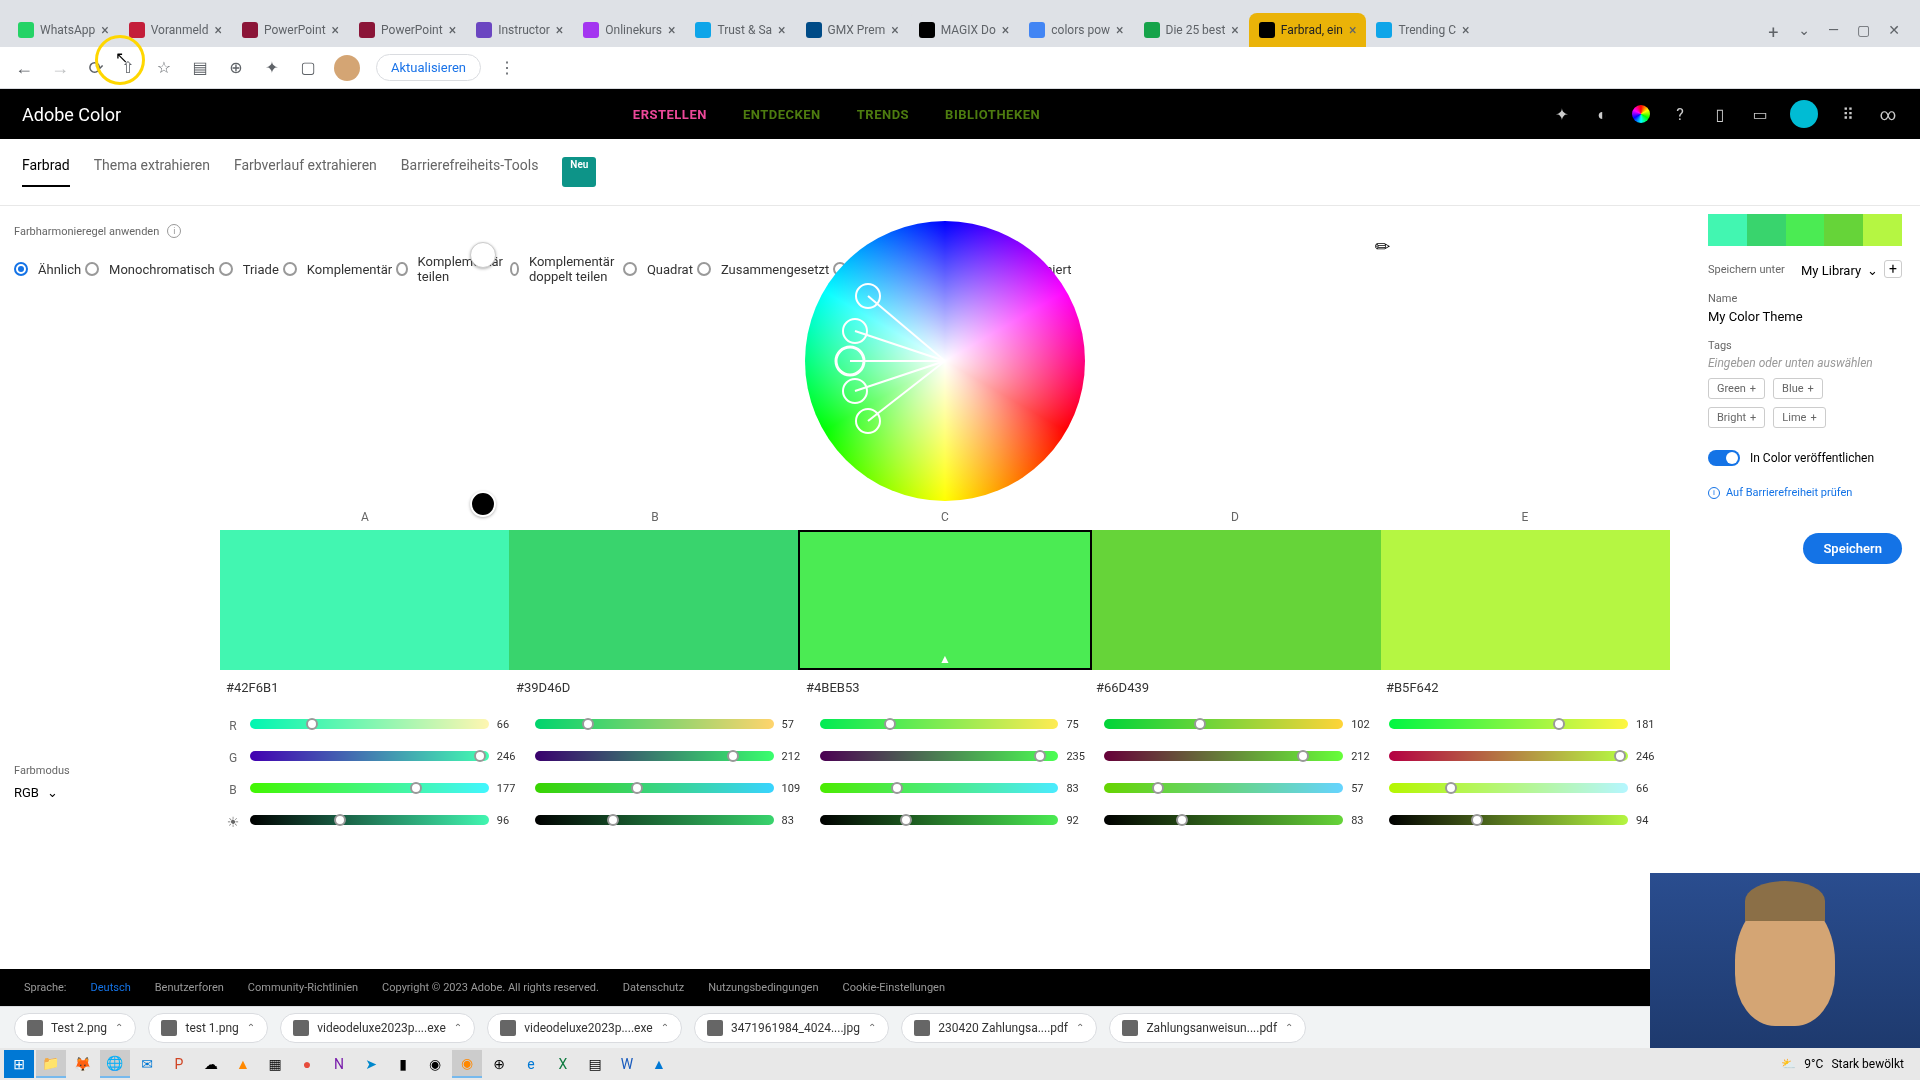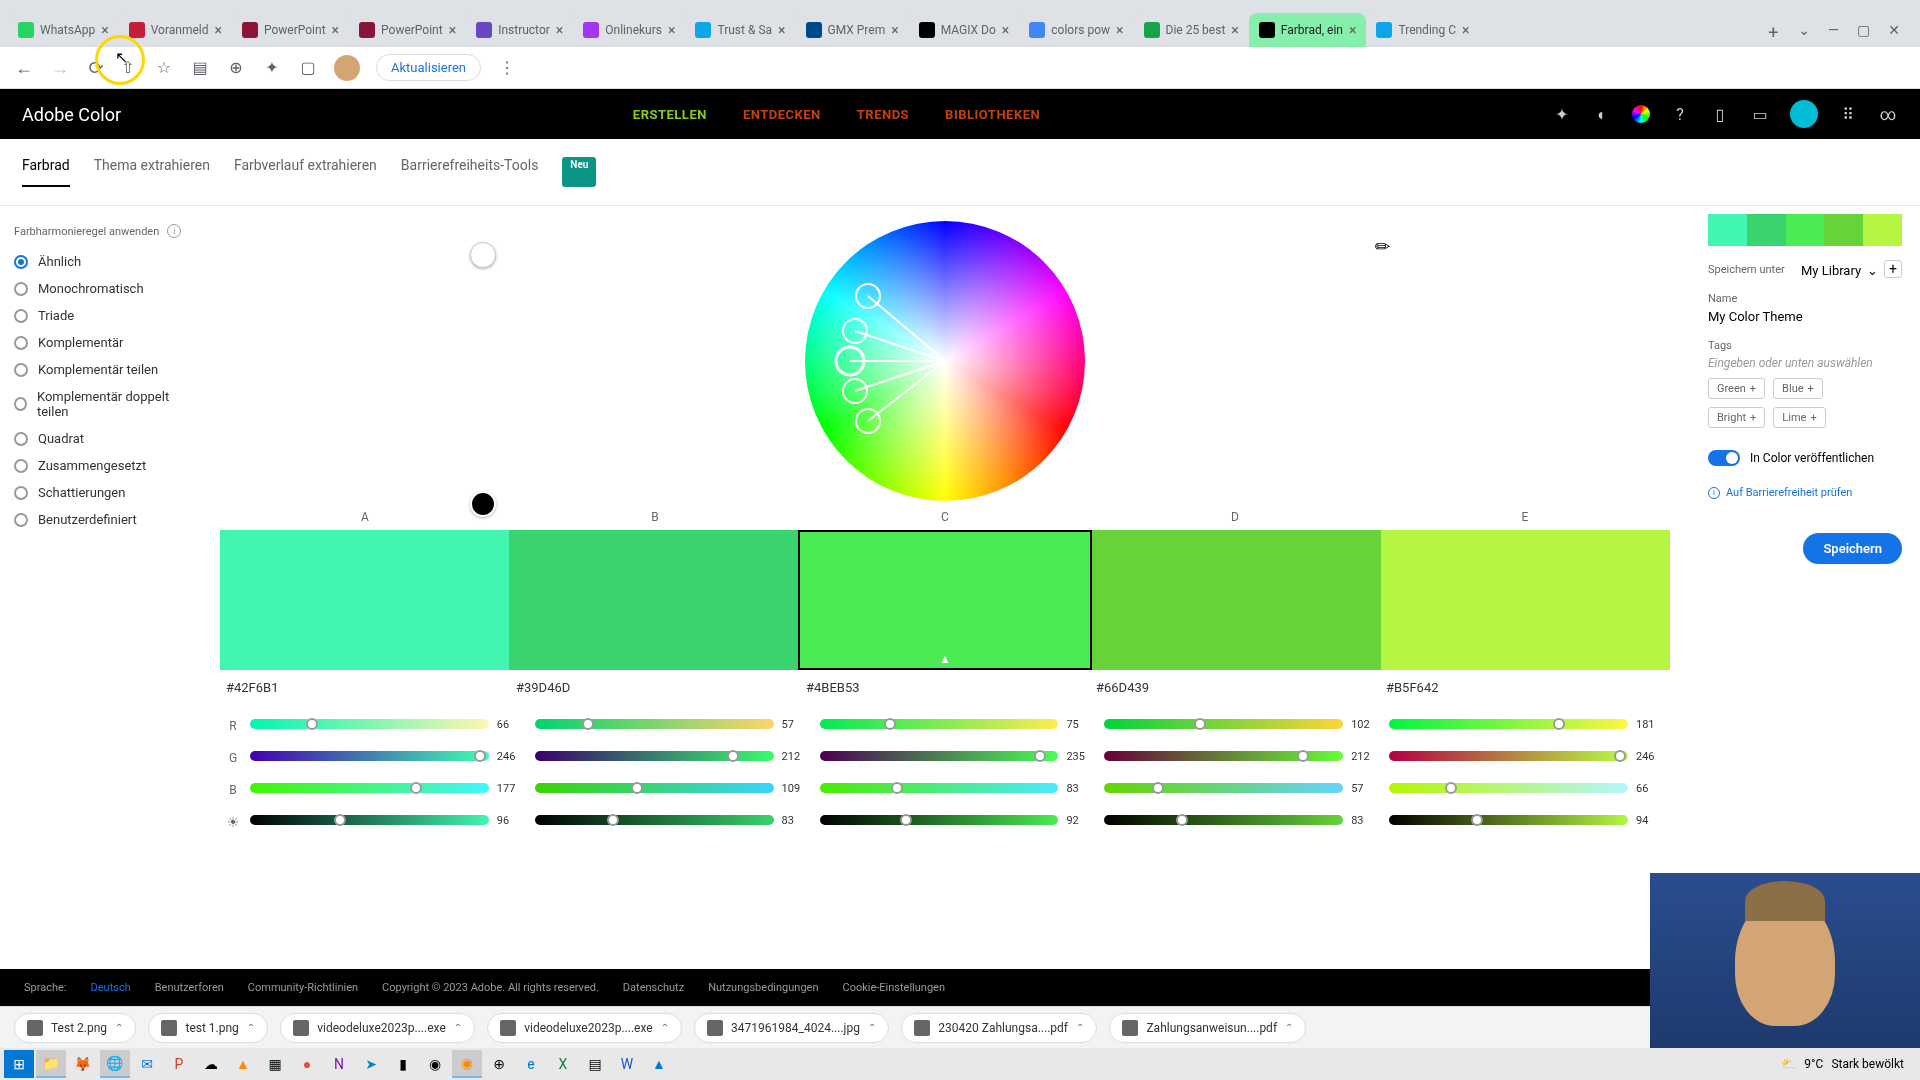--- a/index.html
+++ b/index.html
@@ -1,51 +1,51 @@
 <!DOCTYPE html>
 <html><head>
 <meta charset="utf-8">
 <style>
 *{margin:0;padding:0;box-sizing:border-box;font-family:-apple-system,BlinkMacSystemFont,"Segoe UI",Roboto,sans-serif}
 body{width:1920px;height:1080px;overflow:hidden;background:#fff;position:relative}
 .chrome-top{background:#dee1e6;height:47px;display:flex;align-items:flex-end;padding:0 8px}
 .tabs{display:flex;flex:1;gap:0;height:38px;align-items:flex-end}
 .tab{display:flex;align-items:center;gap:6px;padding:6px 10px;background:#dee1e6;border-radius:8px 8px 0 0;font-size:12px;color:#5f6368;max-width:128px;min-width:70px;height:34px;position:relative}
-.tab.active{background:#86efac;color:#202124}
+.tab.active{background:#eab308;color:#202124}
 .tab-icon{width:16px;height:16px;border-radius:3px;flex-shrink:0}
 .tab-title{overflow:hidden;text-overflow:ellipsis;white-space:nowrap;flex:1}
 .tab-close{font-size:14px;color:#5f6368;cursor:pointer;flex-shrink:0}
 .new-tab{padding:4px 8px;font-size:18px;color:#5f6368;cursor:pointer}
 .win-controls{display:flex;gap:18px;padding:0 12px;align-items:center;height:34px}
 .win-btn{font-size:14px;color:#5f6368;cursor:pointer}
 .addr-bar{background:#fff;height:42px;display:flex;align-items:center;padding:0 10px;gap:8px;border-bottom:1px solid #dadce0}
 .nav-btn{width:28px;height:28px;display:flex;align-items:center;justify-content:center;color:#5f6368;font-size:18px;cursor:pointer}
 .url-box{flex:1;display:flex;align-items:center;gap:6px;background:#fff;border-radius:20px;padding:4px 12px;font-size:14px;color:#202124}
 .site-icon{width:16px;height:16px;background:#828282;border-radius:50%}
 .addr-actions{display:flex;gap:16px;align-items:center}
 .addr-icon{width:20px;height:20px;color:#5f6368;display:flex;align-items:center;justify-content:center;font-size:16px}
 .update-btn{color:#1a73e8;border:1px solid #dadce0;border-radius:16px;padding:5px 14px;font-size:13px}
 .profile-btn{width:26px;height:26px;border-radius:50%;background:#d4a574}
 .app-header{background:#000;height:50px;display:flex;align-items:center;padding:0 22px;color:#fff}
 .logo{font-size:18px;font-weight:400}
 .main-nav{display:flex;gap:36px;margin:0 auto}
-.nav-item{font-size:13px;font-weight:700;letter-spacing:0.5px;color:#c2410c}
-.nav-item.active{color:#84cc16}
+.nav-item{font-size:13px;font-weight:700;letter-spacing:0.5px;color:#4d7c0f}
+.nav-item.active{color:#ec4899}
 .header-actions{display:flex;gap:20px;align-items:center}
 .header-icon{width:20px;height:20px;color:#ccc;display:flex;align-items:center;justify-content:center;font-size:16px}
 .avatar-icon{width:28px;height:28px;border-radius:50%;background:#00bcd4}
 .sub-nav{display:flex;gap:24px;padding:18px 22px;border-bottom:1px solid #e8e8e8}
 .sub-tab{font-size:14px;color:#666;padding-bottom:12px;cursor:pointer}
 .sub-tab.active{color:#000;border-bottom:2px solid #000}
 .badge-new{background:#0d9488;color:#fff;font-size:10px;padding:2px 8px;border-radius:3px;font-weight:600}
 .main-content{display:flex;height:calc(100% - 139px - 50px - 42px)}
 .left-panel{width:200px;padding:18px 14px}
 .rule-label{font-size:11px;color:#666;margin-bottom:16px;display:flex;align-items:center;gap:8px}
 .info-icon{width:14px;height:14px;border:1px solid #999;border-radius:50%;display:inline-flex;align-items:center;justify-content:center;font-size:9px;color:#999}
-.radio-group{display:flex;flex-direction:column;gap:12px}
+.radio-group{display:flex;flex-direction:row;gap:4px}
 .radio-item{display:flex;align-items:center;gap:10px;font-size:13px;color:#333;cursor:pointer}
 .radio{width:14px;height:14px;border:2px solid #999;border-radius:50%;position:relative}
 .radio.checked{border-color:#1473e6}
 .radio.checked::after{content:'';position:absolute;width:6px;height:6px;background:#1473e6;border-radius:50%;top:50%;left:50%;transform:translate(-50%,-50%)}
 .mode-label{font-size:11px;color:#666;margin-top:480px}
 .mode-select{display:flex;align-items:center;gap:8px;margin-top:8px;font-size:13px}
 .center-panel{flex:1;padding:10px 20px;overflow:hidden}
 .wheel-area{display:flex;justify-content:center;align-items:center;position:relative;height:290px}
 .wheel-svg{width:290px;height:290px}
 .eyedropper{position:absolute;right:280px;top:20px;font-size:18px;transform:rotate(-45deg)}

